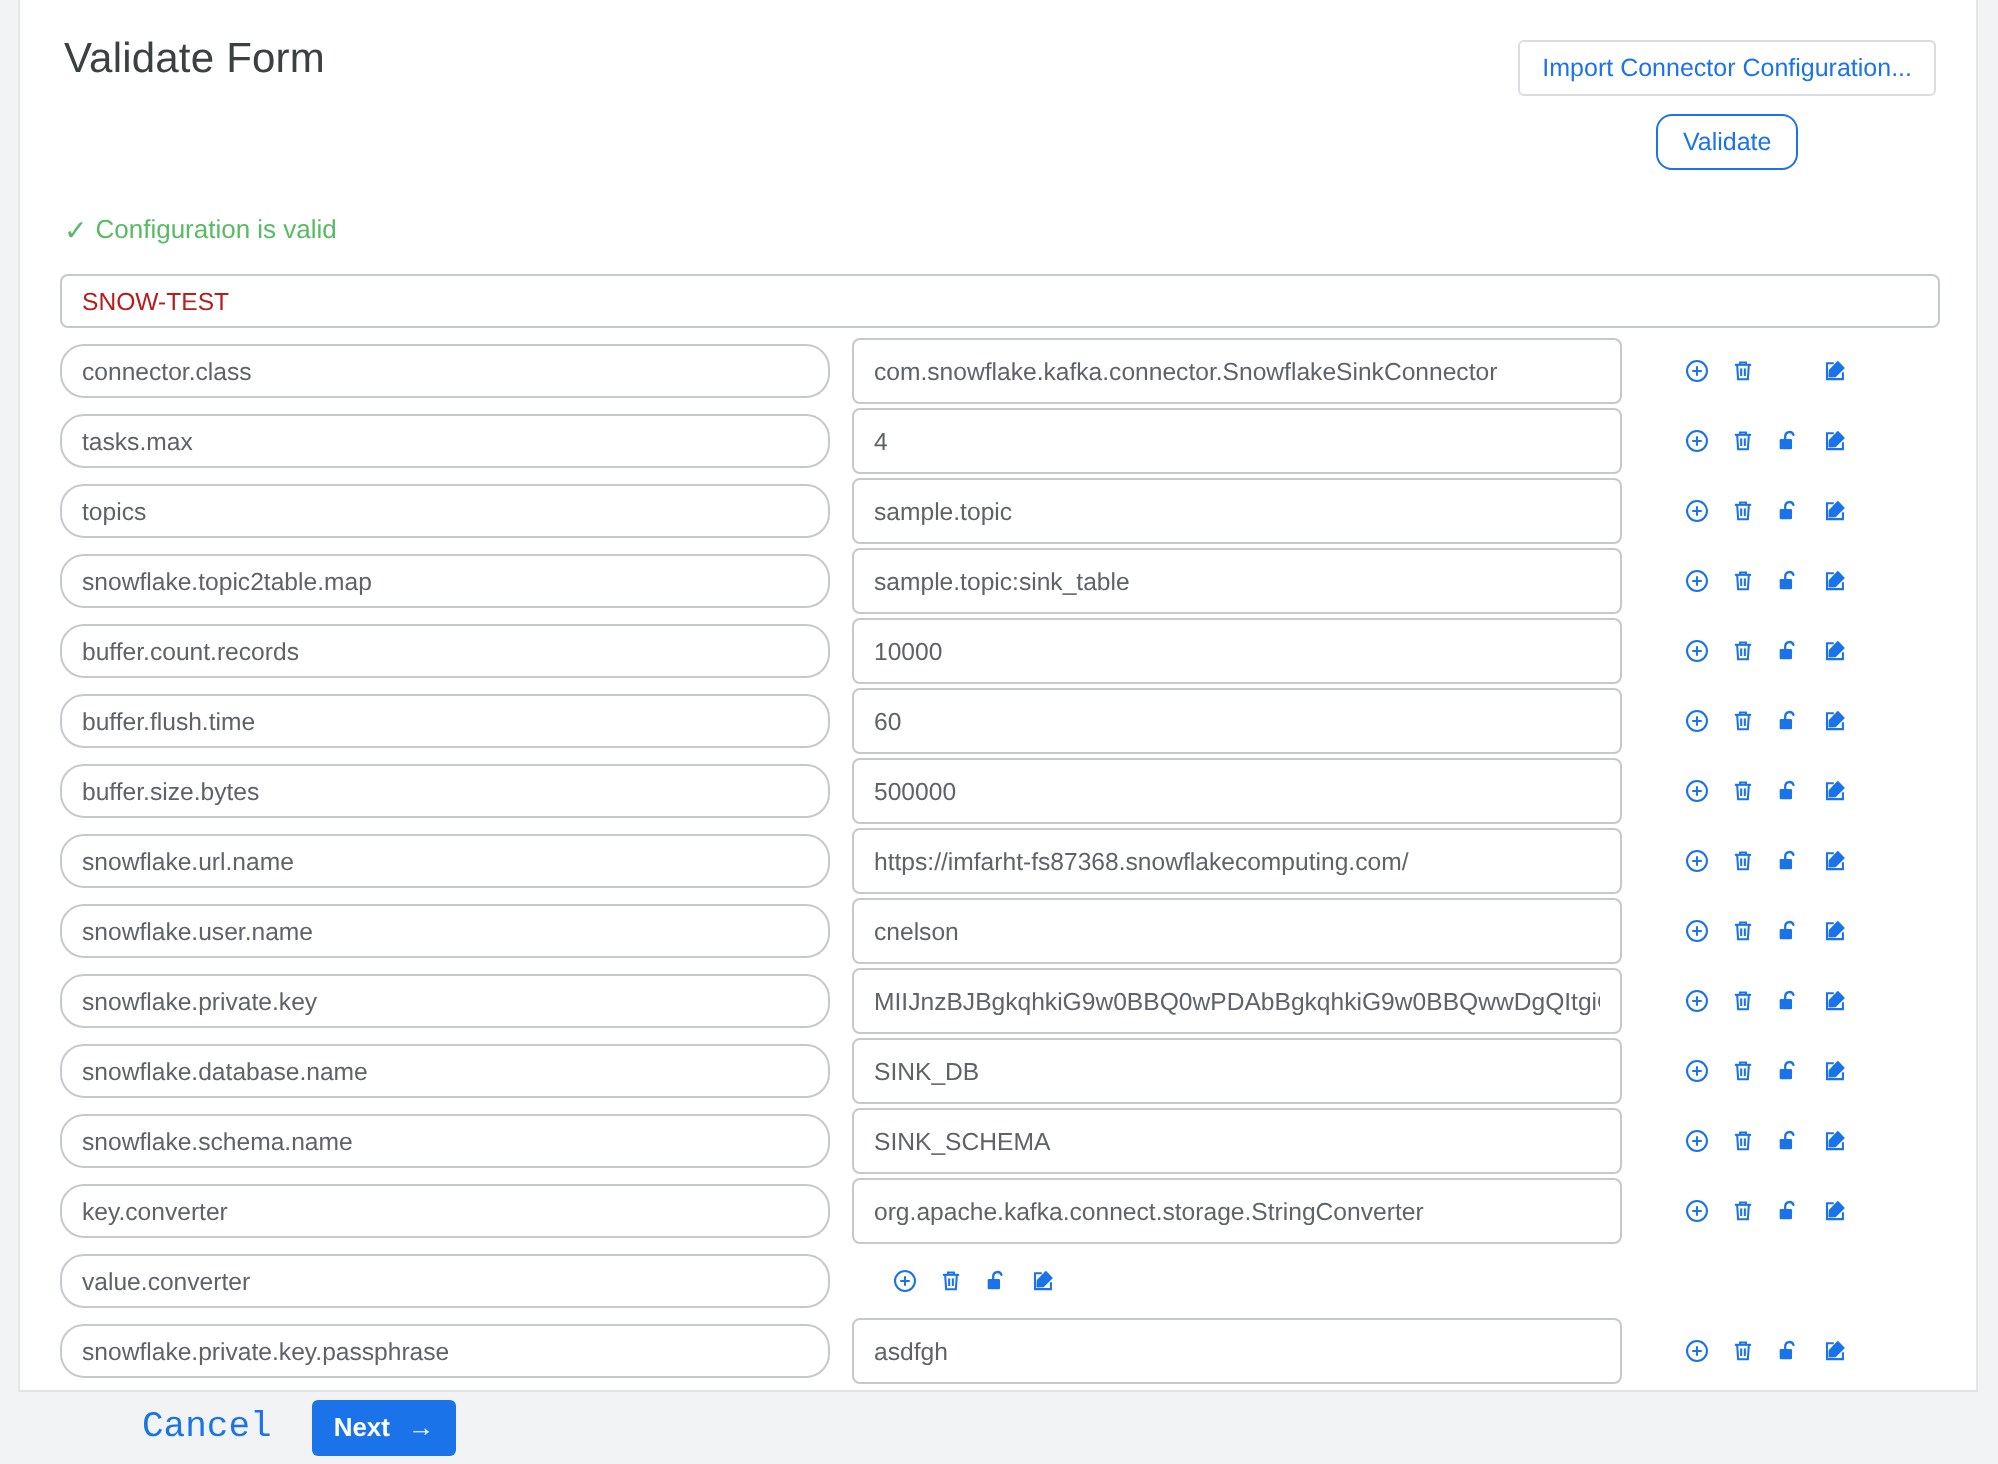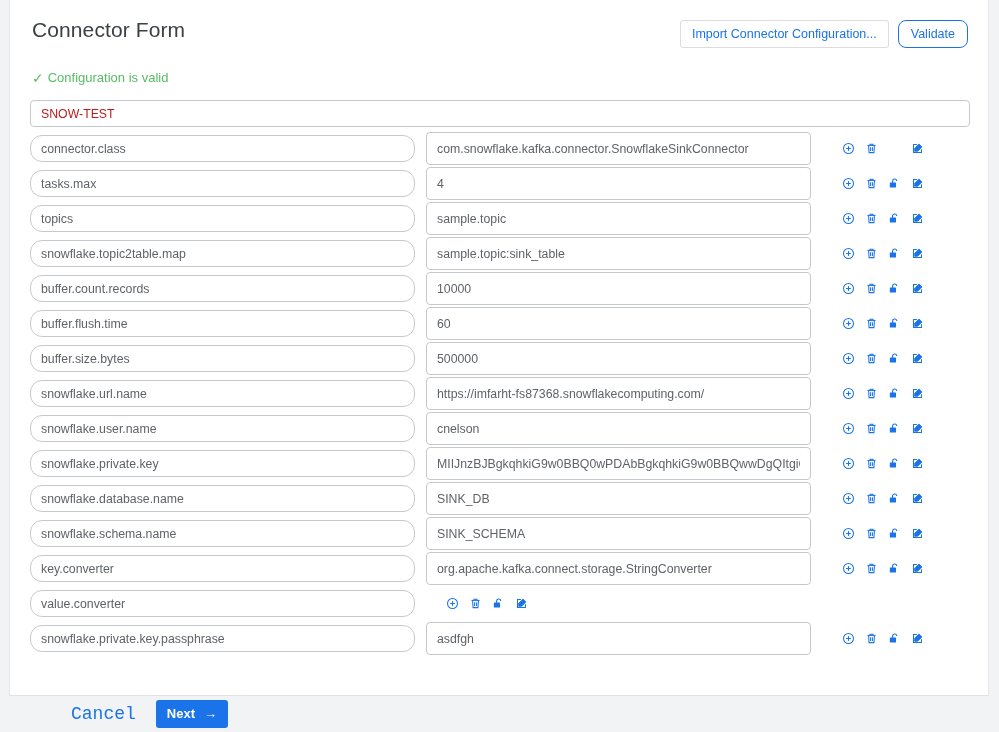--- a/index.html
+++ b/index.html
@@ -22,21 +22,21 @@
     overflow: hidden;
   }
 
   .card-inner { padding: 16px 20px 0 20px; position: relative; }
 
   .header-row { display: flex; align-items: flex-start; justify-content: space-between; }
   .page-title {
     font-size: 21px; color: #3c4043; font-weight: 400;
     letter-spacing: .1px; line-height: 28px; margin: 0; padding-left: 2px;
   }
-  .header-actions { display: flex; align-items: center; gap: 9px; padding-top: 4px; }
+  .header-actions { display: flex; align-items: center; gap: 9px; padding-top: 4px; flex-direction: column; }
 
   .btn-outline-grey {
     font-family: "Liberation Sans", sans-serif;
     font-size: 12.5px; color: #1a73e8; background: #fff;
     border: 1px solid #dadce0; border-radius: 3px;
     padding: 6px 11px 6px 11px; line-height: 14px; cursor: pointer;
     white-space: nowrap;
   }
   .btn-outline-blue {
     font-family: "Liberation Sans", sans-serif;
@@ -117,21 +117,21 @@
 </style>
 </head>
 <body>
 
 <div id="app">
 
   <div class="card">
     <div class="card-inner">
 
       <div class="header-row">
-        <h1 class="page-title">Connector Form</h1>
+        <h1 class="page-title">Validate Form</h1>
         <div class="header-actions">
           <button class="btn-outline-grey">Import Connector Configuration...</button>
           <button class="btn-outline-blue">Validate</button>
         </div>
       </div>
 
       <div class="status-line">
         <span class="check-glyph">✓</span>
         <span>Configuration is valid</span>
       </div>

